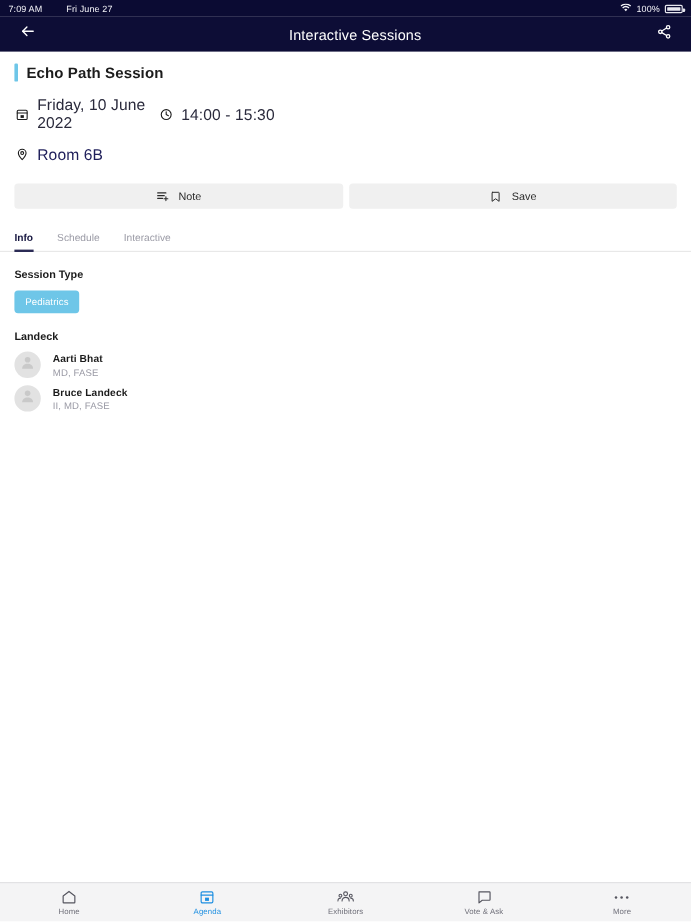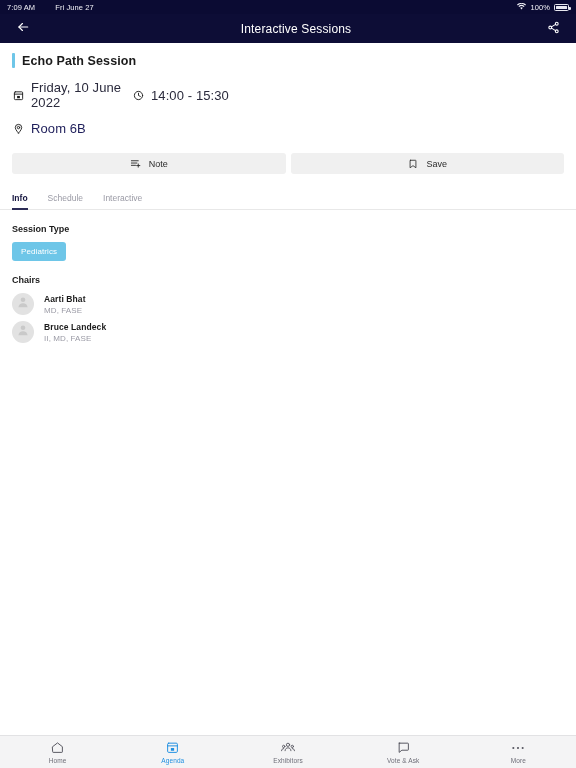--- a/index.html
+++ b/index.html
@@ -227,21 +227,21 @@
     </div>
   </div>
 
   <div class="content">
 
     <div class="section-title">Session Type</div>
     <div class="chips-row">
       <span class="chip">Pediatrics</span>
     </div>
 
-    <div class="section-title">Chairs</div>
+    <div class="section-title">Landeck</div>
 
     <div class="person">
       <div class="avatar">
         <span>
           <svg width="14" height="14" viewBox="0 0 24 24" fill="#c9c9c9">
               <circle cx="12" cy="8.2" r="4"></circle>
               <path d="M4.2 21c0-4.3 3.5-7 7.8-7s7.8 2.7 7.8 7z"></path>
             </svg>
         </span>
       </div>

